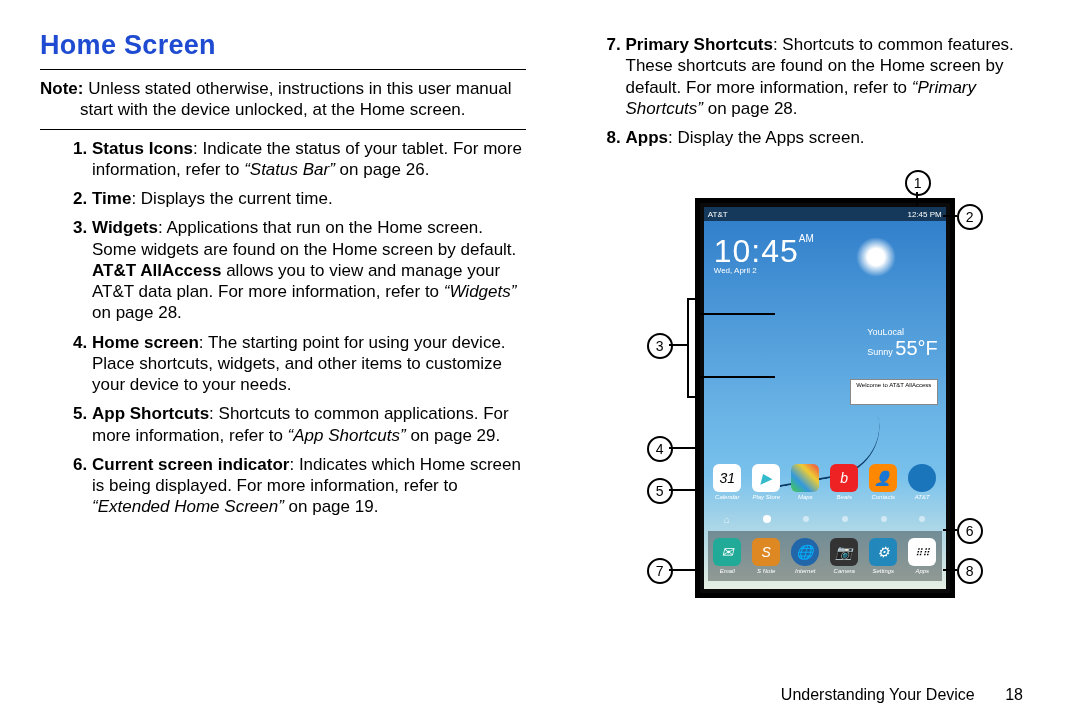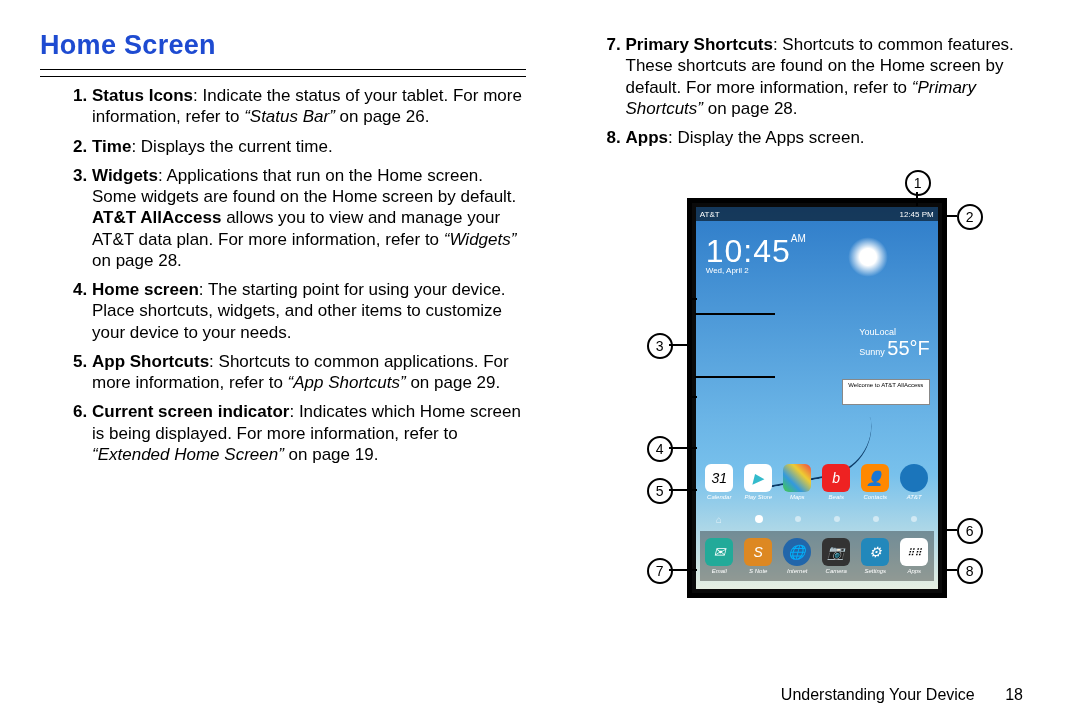--- a/index.html
+++ b/index.html
@@ -83,21 +83,21 @@
     align-items: flex-start;
     justify-content: center;
   }
   .figure-svg-holder {
     position: relative;
     width: 360px;
     height: 450px;
   }
   .device-frame {
     position: absolute;
-    left: 60px;
+    left: 68px;
     top: 30px;
     width: 260px;
     height: 400px;
     border: 5px solid #000;
     box-sizing: border-box;
     background: #0a0a0a;
   }
   .device-screen {
     position: absolute;
     left: 4px; right: 4px; top: 4px; bottom: 4px;
@@ -196,20 +196,23 @@
   .footer .pn { margin-left: 26px; }
 </style>
 </head>
 <body>
 
 <div class="page">
 
   <div class="col col-left">
     <h1>Home Screen</h1>
     <hr class="rule">
+    <div class="note">
+      <b>Note:</b><span> Unless stated otherwise, instructions in this user manual start with the device unlocked, at the Home screen.</span>
+    </div>
     <hr class="rule">
 
     <ol class="numlist" start="1">
       <li>
         <span class="bold">Status Icons</span><span>: Indicate the status of your tablet. For more information, refer to </span><span class="ital">“Status Bar”</span><span> on page 26.</span>
       </li>
       <li>
         <span class="bold">Time</span><span>: Displays the current time.</span>
       </li>
       <li>

